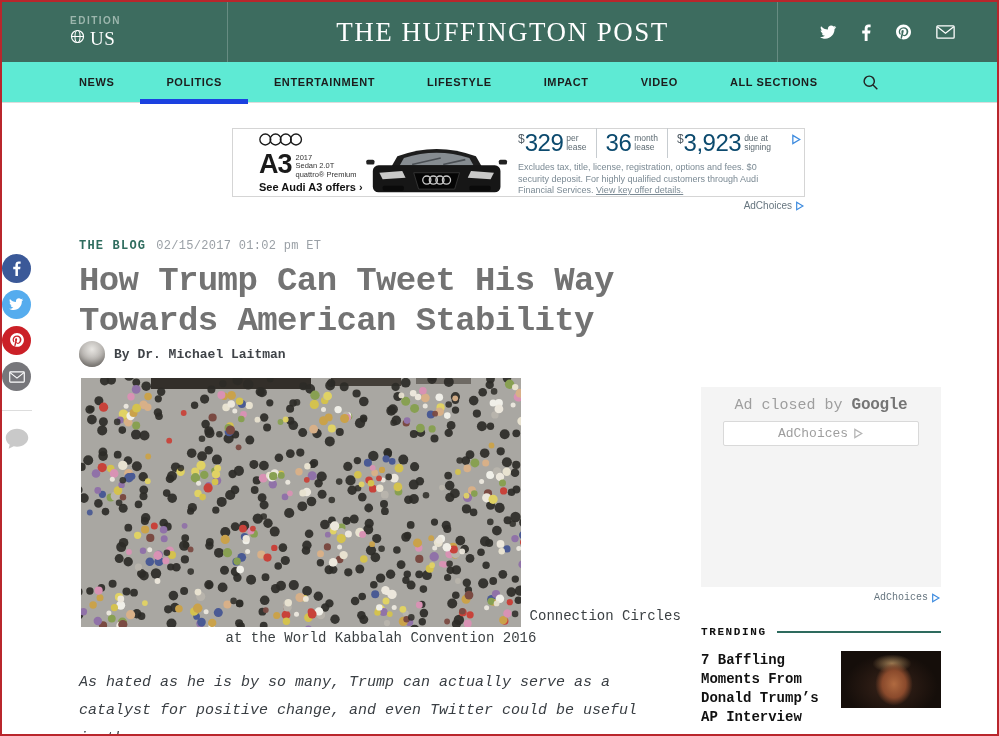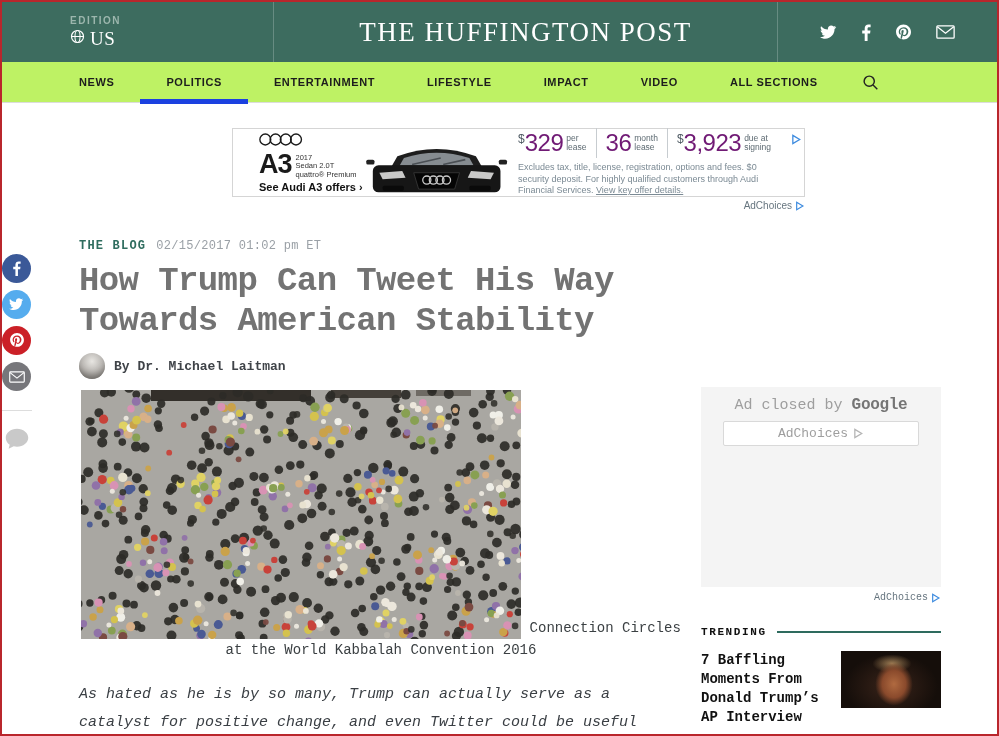--- a/index.html
+++ b/index.html
@@ -2,49 +2,49 @@
 <html><head>
 <meta charset="utf-8">
 <style>
   * { margin:0; padding:0; box-sizing:border-box; }
   html,body { width:999px; height:736px; }
   body { font-family:"Liberation Sans", sans-serif; background:#fff; overflow:hidden; }
   .page { width:999px; height:736px; border:2px solid #b9262c; background:#fff; overflow:hidden; position:relative; }
 
   
   .topbar { height:60px; background:#3d6c5f; display:flex; align-items:stretch; }
-  .topbar .edition { width:272px; display:flex; flex-direction:column; justify-content:center; padding-left:68px; border-right:1px solid rgba(255,255,255,.22); }
+  .topbar .edition { width:226px; display:flex; flex-direction:column; justify-content:center; padding-left:68px; border-right:1px solid rgba(255,255,255,.22); }
   .edition-label { font-size:10px; font-weight:bold; letter-spacing:1.5px; color:#9cb6ad; }
   .edition-row { display:flex; align-items:center; gap:5px; margin-top:2px; }
   .edition-value { font-family:"Liberation Serif", serif; font-size:19px; color:#fff; letter-spacing:.5px; }
   .masthead { flex:1; display:flex; align-items:center; justify-content:center; font-family:"Liberation Serif", serif; font-size:27px; color:#fff; letter-spacing:1.5px; white-space:nowrap; }
   .topbar .social { width:220px; display:flex; align-items:center; justify-content:center; gap:25px; border-left:1px solid rgba(255,255,255,.22); }
   .topbar .social svg { display:block; }
 
   
-  .nav { height:41px; background:#bef264; border-bottom:1px solid #dcdcdc; display:flex; align-items:center; padding-left:51px; position:relative; }
+  .nav { height:41px; background:#5eead4; border-bottom:1px solid #dcdcdc; display:flex; align-items:center; padding-left:51px; position:relative; }
   .nav-item { position:relative; height:41px; display:flex; align-items:center; padding:0 26px; font-size:11px; font-weight:bold; letter-spacing:.6px; color:#1d1d1d; cursor:pointer; white-space:nowrap; }
   .nav-item.active::after { content:""; position:absolute; left:0; right:0; bottom:-1px; height:5px; background:#1b41e0; }
   .nav-search { margin-left:18px; cursor:pointer; display:flex; align-items:center; }
 
   
   .ad-wrap { width:573px; margin-left:230px; margin-top:25px; }
   .ad-banner { position:relative; height:69px; border:1px solid #d5d5d5; background:#fff; display:flex; align-items:center; }
   .ad-corner { position:absolute; top:2px; right:2px; }
   .audi-left { width:138px; padding-left:26px; }
   .audi-model-row { display:flex; align-items:flex-start; margin-top:1px; }
   .audi-model { font-size:27px; font-weight:bold; color:#1a1a1a; line-height:24px; letter-spacing:-1px; }
   .audi-trim { font-size:7.5px; color:#333; margin-left:4px; white-space:pre-line; line-height:8.5px; margin-top:2px; }
   .audi-cta { font-size:11px; font-weight:bold; color:#111; margin-top:2px; white-space:nowrap; }
   .audi-car { width:170px; display:flex; justify-content:center; align-items:flex-end; height:69px; overflow:hidden; }
   .audi-pricing { flex:1; padding-left:8px; padding-right:14px; }
   .price-row { display:flex; align-items:center; }
   .price { display:flex; align-items:flex-start; }
   .price .sym { font-size:12px; color:#4e5a63; margin-top:1px; }
-  .price .num { font-size:24px; color:#701a75; line-height:24px; letter-spacing:-.5px; }
+  .price .num { font-size:24px; color:#0c4a6e; line-height:24px; letter-spacing:-.5px; }
   .price .unit { font-size:8.5px; color:#5d6a72; white-space:pre-line; line-height:9px; margin-left:3px; margin-top:3px; }
   .price-div { width:1px; height:30px; background:#c7ccd0; margin:0 9px; }
   .ad-fine { font-size:9px; color:#7b8a94; line-height:11.5px; margin-top:4px; width:272px; }
   .ad-fine .lnk { text-decoration:underline; cursor:pointer; }
   .adchoices-line { display:flex; justify-content:flex-end; align-items:center; gap:3px; margin-top:3px; font-size:10px; color:#66757f; }
 
   
   .content { display:flex; padding-left:0;font-family:Liberation Mono, monospace; }
   .share-rail { width:77px; padding-top:43px; display:flex; flex-direction:column; align-items:flex-start; }
   .share-btn { width:29px; height:29px; border-radius:50%; display:flex; align-items:center; justify-content:center; margin-bottom:7px; cursor:pointer; }
@@ -52,21 +52,21 @@
   .share-tw { background:#55acee; }
   .share-pin { background:#cb2027; }
   .share-mail { background:#77777b; }
   .rail-div { width:30px; border-top:1px solid #ddd; margin:12px 0 13px 0; }
 
   .article { width:612px; padding-top:28px; }
   .kicker-row { display:flex; align-items:baseline; }
   .kicker { font-size:12px; font-weight:bold; letter-spacing:1.2px; color:#2f6d5f; }
   .kdate { font-size:12px; color:#9aa0a6; margin-left:10px; letter-spacing:.3px; }
   h1.headline { font-size:34px; line-height:40px; color:#737373; letter-spacing:-.6px; margin-top:8px; font-weight:bold; }
-  .byline { display:flex; align-items:center; gap:9px; margin-top:12px; }
+  .byline { display:flex; align-items:center; gap:9px; }
   .avatar { width:26px; height:26px; border-radius:50%; background:radial-gradient(circle at 50% 32%, #e8e6e2 0%, #bdbab6 45%, #8d8a86 100%); box-shadow:inset 0 -7px 6px -4px #6f6c68; }
   .byline-name { font-size:13px; font-weight:bold; color:#3f4348; }
   figure.lead { margin-top:11px; width:604px; text-align:center; font-size:14px; color:#3b4043; line-height:22px; }
   .lead-img { display:inline-block; width:440px; height:249px; vertical-align:bottom; background:#a9a7a2; }
   .intro { margin-top:20px; font-style:italic; font-size:15px; color:#3a3f44; line-height:28px; width:585px; }
 
   
   .aside { width:240px; margin-left:10px; padding-top:176px; }
   .gad-box { width:240px; height:200px; background:#f4f4f4; padding-top:9px; }
   .gad-head { text-align:center; font-size:15px; color:#9e9e9e; }

